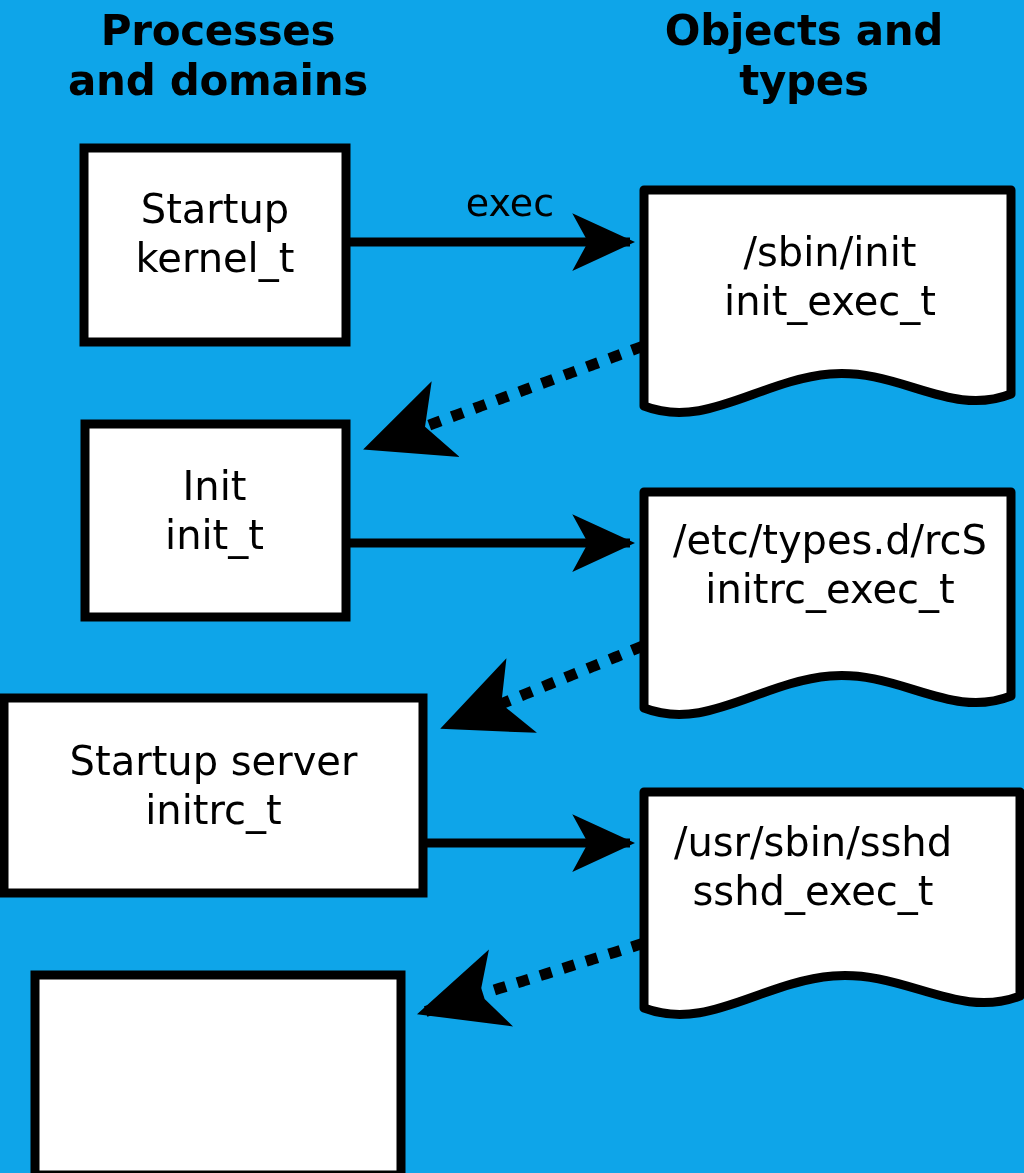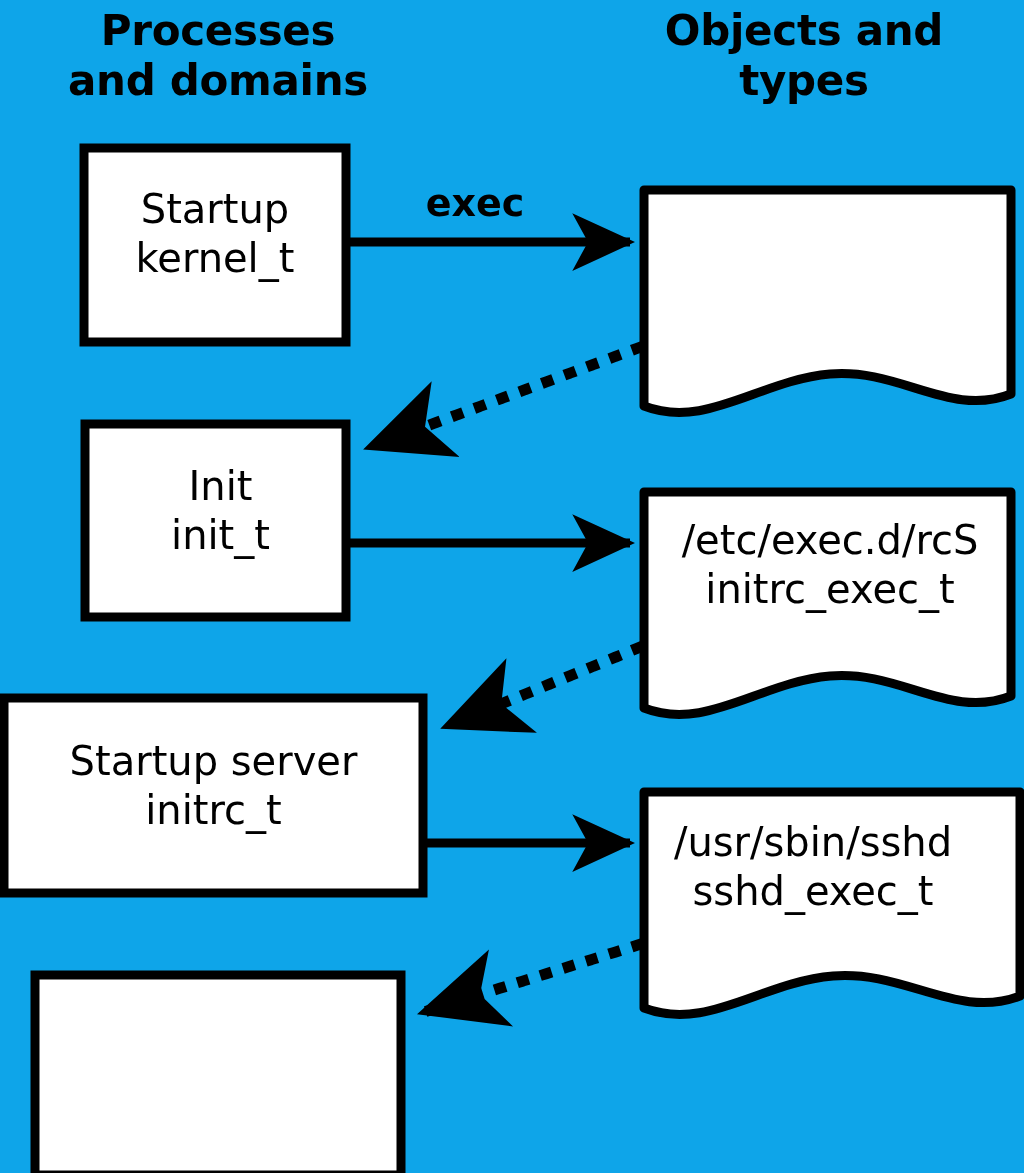--- a/index.html
+++ b/index.html
@@ -113,29 +113,31 @@
      /usr/sbin/sshd (solid) --&gt;
     <line x1="424" y1="843" x2="630" y2="843" stroke="#000000" stroke-width="9" marker-end="url(#arrowSolid)"></line>
 
      SSH server (dotted) --&gt;
     <line x1="638" y1="945" x2="424" y2="1012" stroke="#000000" stroke-width="11" stroke-dasharray="1 23" stroke-linecap="square" marker-end="url(#arrowDotted)"></line>
   </svg>
 
   <div class="node-label" style="left:84px; top:185px; width:262px;">Startup
 kernel_t</div>
 
-  <div class="node-label" style="left:90px; top:462px; width:261px;">Init
+  <div class="node-label" style="left:84px; top:462px; width:261px;">Init
 init_t</div>
 
   <div class="node-label" style="left:4px; top:737px; width:419px;">Startup server
 initrc_t</div>
 
 
+  <div class="node-label" style="left:646px; top:228px; width:368px;">/sbin/init
+init_exec_t</div>
 
-  <div class="node-label" style="left:646px; top:516px; width:368px;">/etc/exec.d/rcS
+  <div class="node-label" style="left:646px; top:516px; width:368px;">/etc/types.d/rcS
 initrc_exec_t</div>
 
   <div class="node-label" style="left:627px; top:818px; width:372px;">/usr/sbin/sshd
 sshd_exec_t</div>
 
-  <div class="edge-label" style="left:375px; top:181px; width:200px;font-weight:bold;">exec</div>
+  <div class="edge-label" style="left:410px; top:181px; width:200px;">exec</div>
 
 </div>
 
 </body></html>

